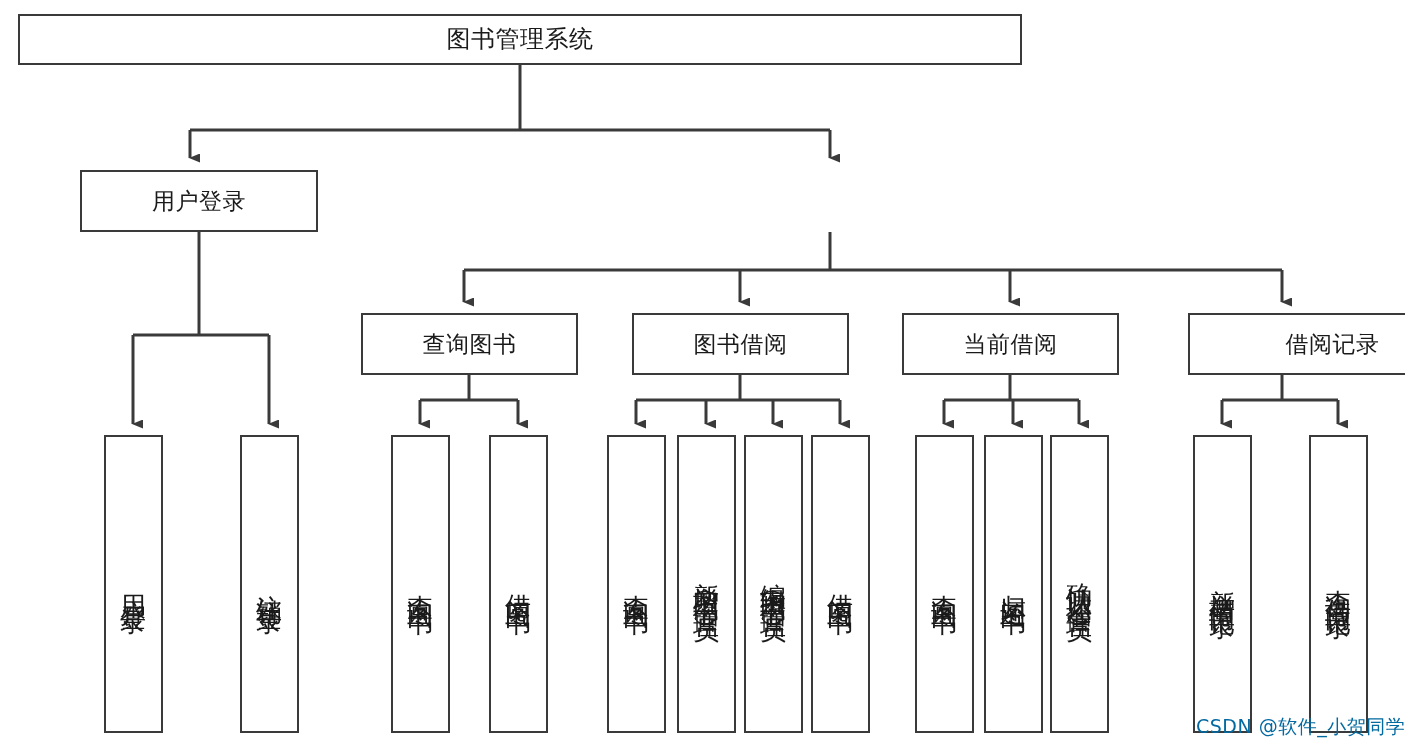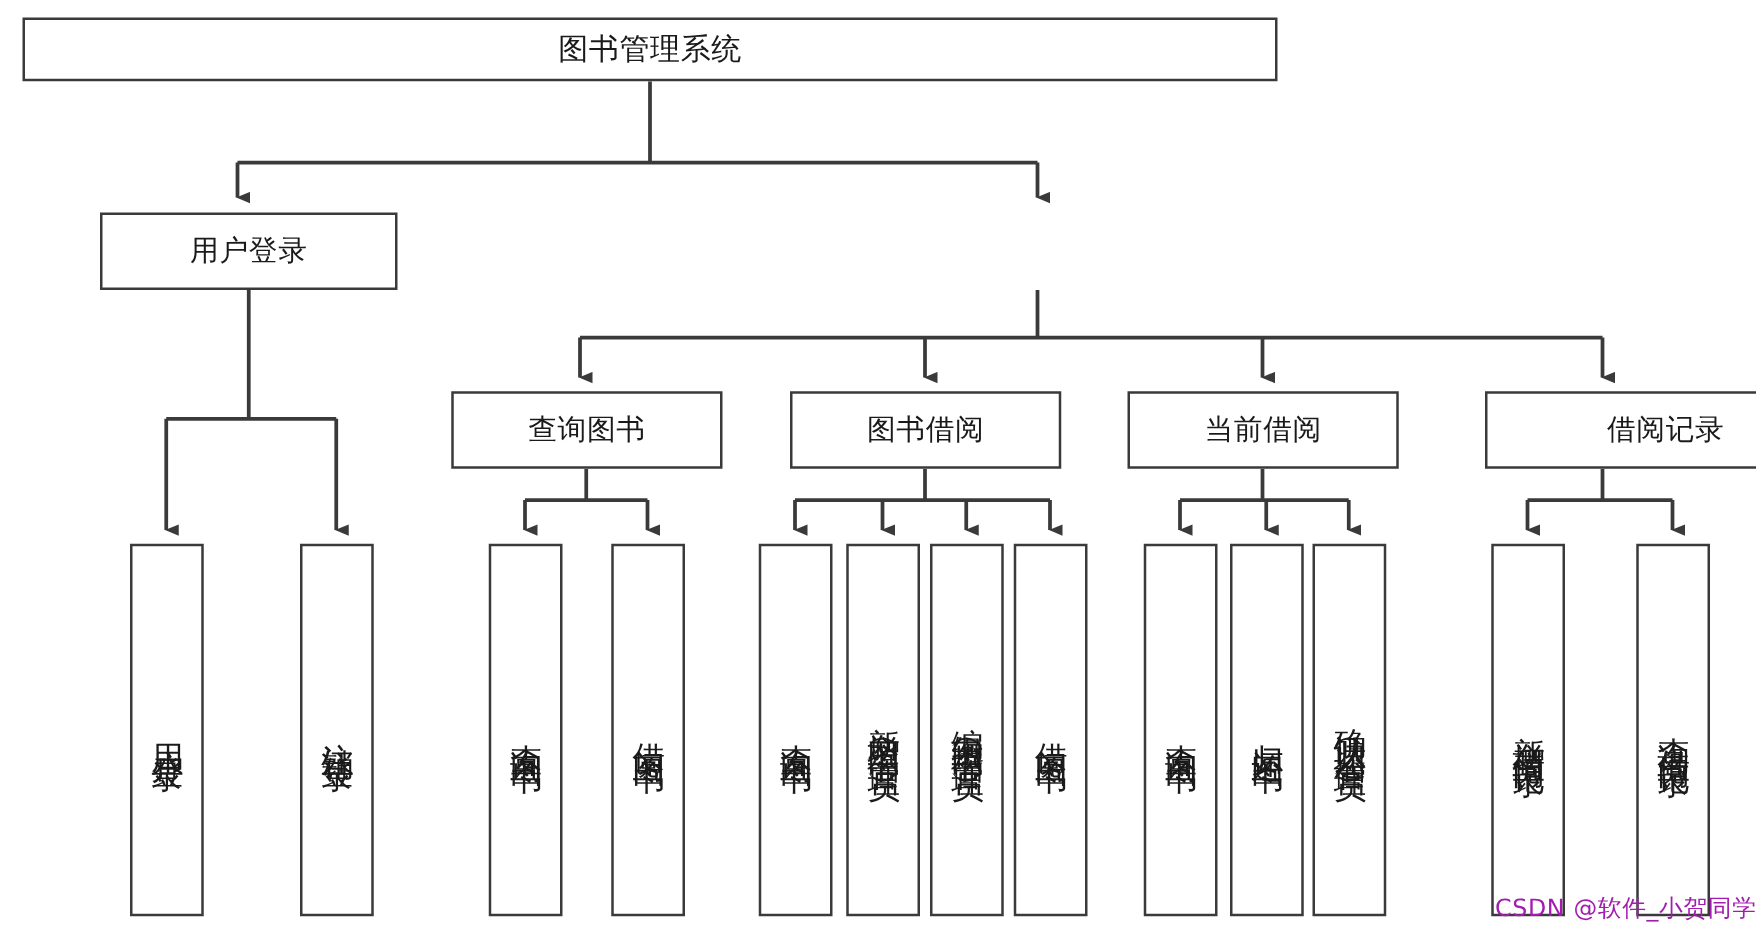--- a/index.html
+++ b/index.html
@@ -56,21 +56,21 @@
     writing-mode: vertical-rl;
     text-orientation: upright;
     font-size: 26px;
     line-height: 1.0;
     letter-spacing: 5px;
     white-space: nowrap;
   }
   .watermark {
     position: absolute;
     font-size: 19px;
-    color: #a21caf;
+    color: #0369a1;
     white-space: nowrap;
     letter-spacing: 0.5px;
   }
 </style>
 </head>
 <body>
 
 <div id="canvas">
 
   <svg id="wires" viewBox="0 0 1405 747" xmlns="http://www.w3.org/2000/svg">

